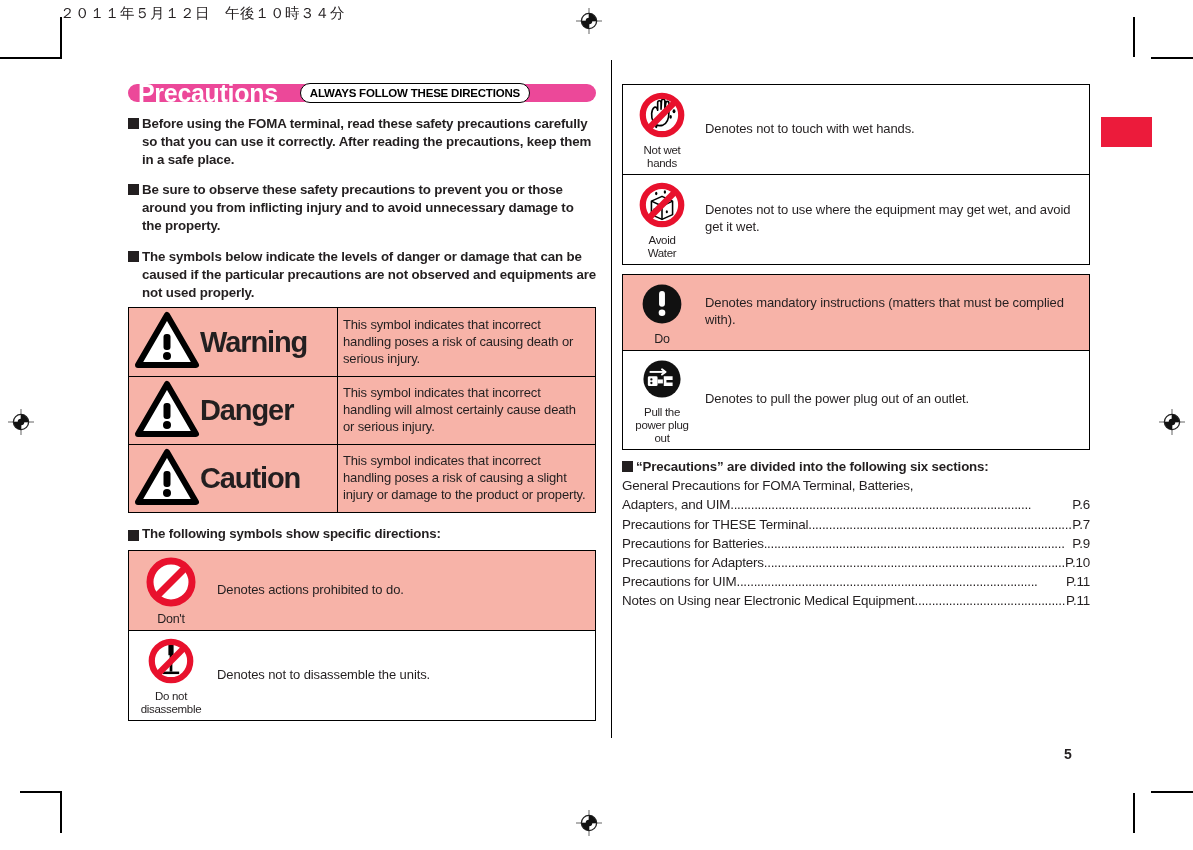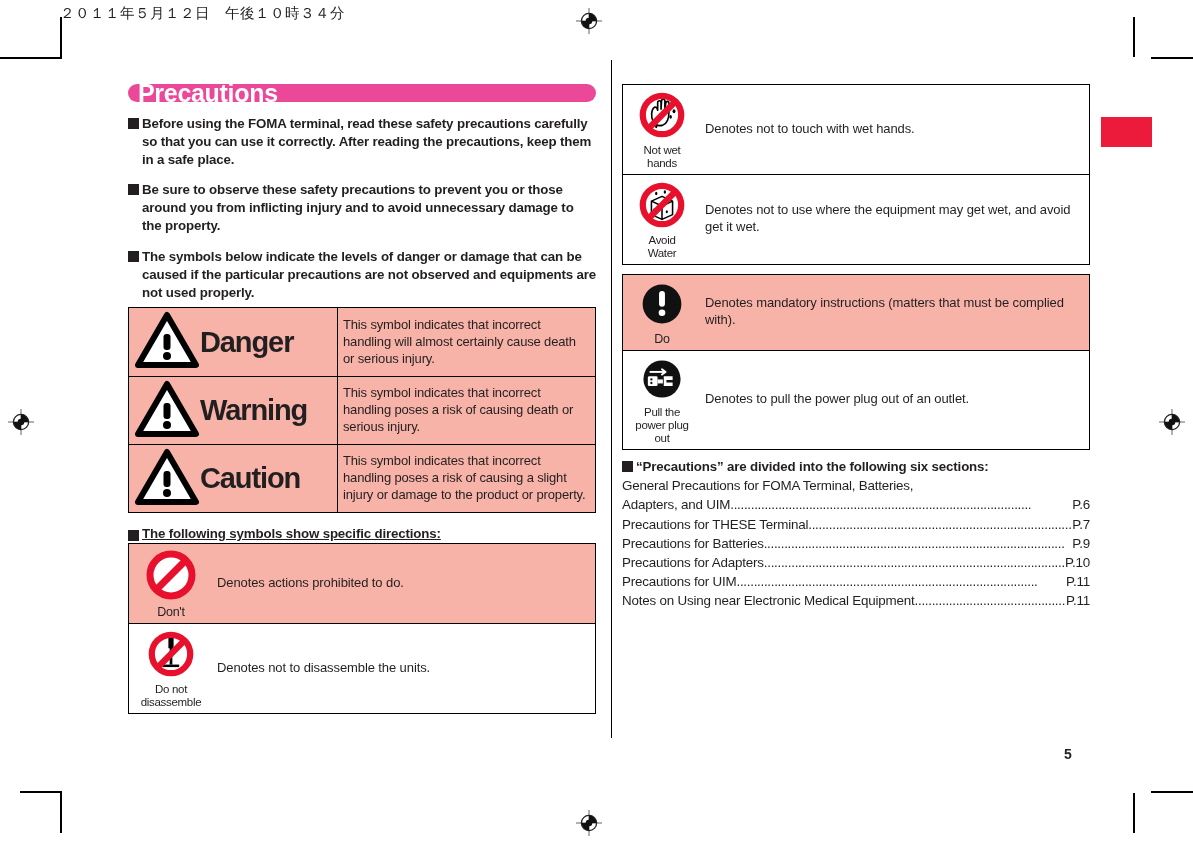--- a/index.html
+++ b/index.html
@@ -104,21 +104,21 @@
   .bullet-text { flex: 1 1 auto; }
 
   .section-head {
     display: flex;
     align-items: center;
     font-size: 13.3px;
     font-weight: bold;
     letter-spacing: -0.15px;
     line-height: 1.34;
     margin-top: 12px;
-    text-decoration: underline;
+    margin-bottom: 7px;
   }
 
   
   .symtable {
     border: 1.5px solid #000;
     width: 100%;
   }
   .symrow {
     display: flex;
     align-items: stretch;
@@ -301,20 +301,21 @@
 <div id="page-number">5</div>
 
 <div id="page">
 
   <div id="column-divider"></div>
 
   <div class="col" id="col-left">
 
     <div id="banner">
       <span id="banner-title">Precautions</span>
+      <span id="banner-pill">ALWAYS FOLLOW THESE DIRECTIONS</span>
     </div>
 
     <div class="bullet-para">
       <span class="sq"></span>
       <span class="bullet-text">Before using the FOMA terminal, read these safety precautions carefully so that you can use it correctly. After reading the precautions, keep them in a safe place.</span>
     </div>
     <div class="bullet-para">
       <span class="sq"></span>
       <span class="bullet-text">Be sure to observe these safety precautions to prevent you or those around you from inflicting injury and to avoid unnecessary damage to the property.</span>
     </div>
@@ -327,37 +328,37 @@
 
       <div class="symrow pink">
         <div class="lvl-left">
           <span>
             <svg width="62" height="56" viewBox="0 0 62 56">
               <path d="M31 3 L60 53 L2 53 Z" fill="#ffffff" stroke="#000" stroke-width="6" stroke-linejoin="round"></path>
               <rect x="27.5" y="22" width="7" height="16" rx="3" fill="#000"></rect>
               <circle cx="31" cy="44" r="4" fill="#000"></circle>
             </svg>
           </span>
-          <span class="lvl-word">Danger</span>
-        </div>
-        <div class="lvl-desc">This symbol indicates that incorrect handling will almost certainly cause death or serious injury.</div>
+          <span class="lvl-word">Warning</span>
+        </div>
+        <div class="lvl-desc">This symbol indicates that incorrect handling poses a risk of causing death or serious injury.</div>
       </div>
 
       <div class="symrow pink">
         <div class="lvl-left">
           <span>
             <svg width="62" height="56" viewBox="0 0 62 56">
               <path d="M31 3 L60 53 L2 53 Z" fill="#ffffff" stroke="#000" stroke-width="6" stroke-linejoin="round"></path>
               <rect x="27.5" y="22" width="7" height="16" rx="3" fill="#000"></rect>
               <circle cx="31" cy="44" r="4" fill="#000"></circle>
             </svg>
           </span>
-          <span class="lvl-word">Warning</span>
-        </div>
-        <div class="lvl-desc">This symbol indicates that incorrect handling poses a risk of causing death or serious injury.</div>
+          <span class="lvl-word">Danger</span>
+        </div>
+        <div class="lvl-desc">This symbol indicates that incorrect handling will almost certainly cause death or serious injury.</div>
       </div>
 
       <div class="symrow pink">
         <div class="lvl-left">
           <span>
             <svg width="62" height="56" viewBox="0 0 62 56">
               <path d="M31 3 L60 53 L2 53 Z" fill="#ffffff" stroke="#000" stroke-width="6" stroke-linejoin="round"></path>
               <rect x="27.5" y="22" width="7" height="16" rx="3" fill="#000"></rect>
               <circle cx="31" cy="44" r="4" fill="#000"></circle>
             </svg>

